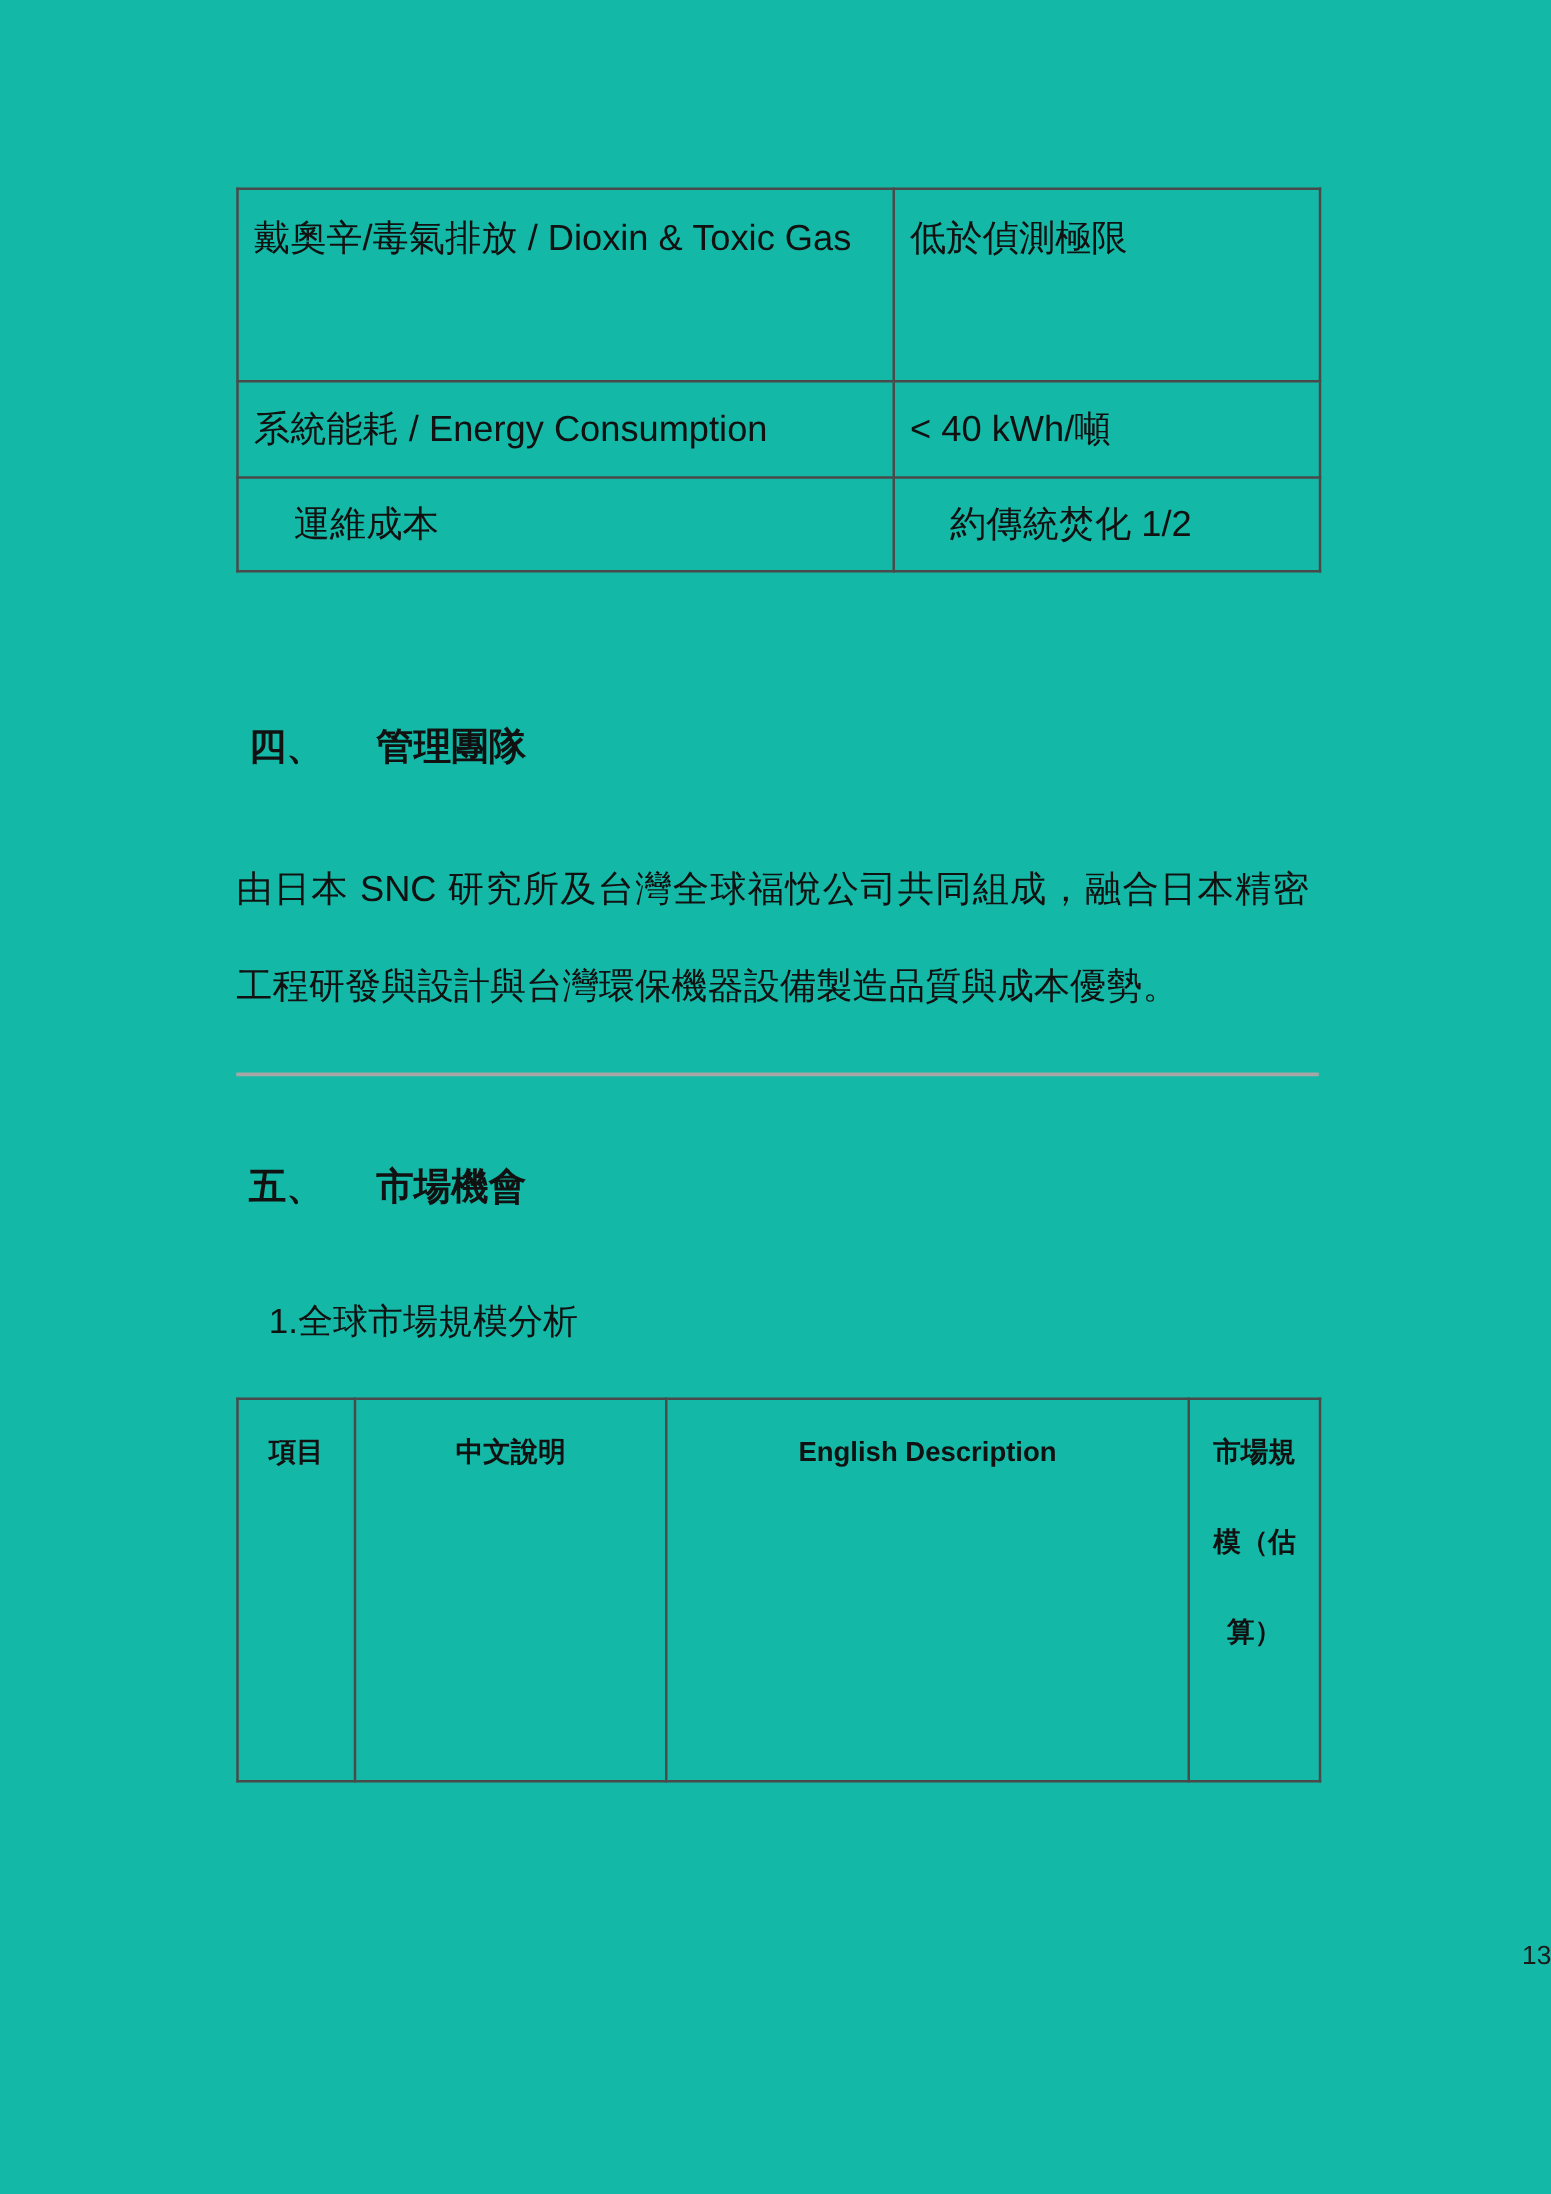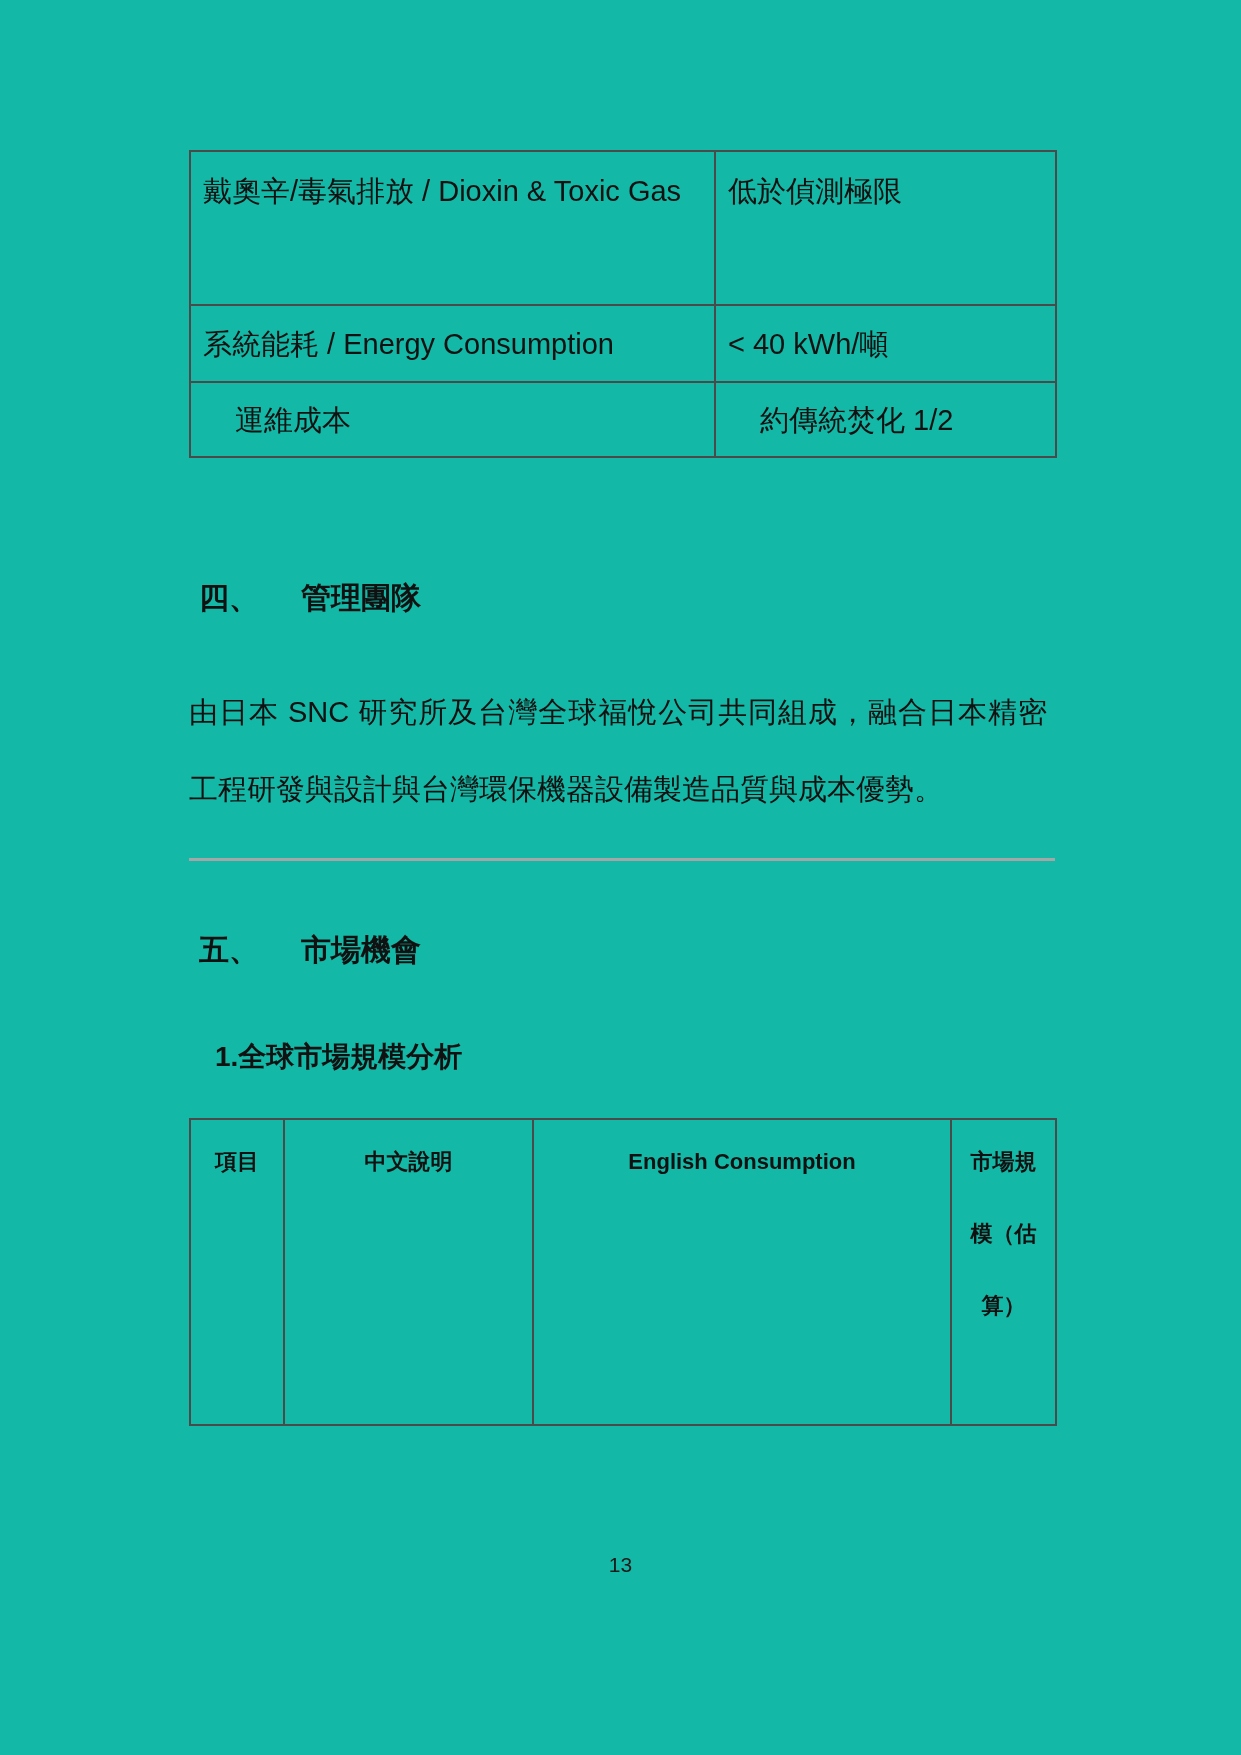--- a/index.html
+++ b/index.html
@@ -53,21 +53,21 @@
   }
   .heading .ht { margin-left: 42px; }
   .heading-4 { top: 580px; }
   .heading-5 { top: 932px; text-align: center; }
 
   .subheading {
     position: absolute;
     left: 215px;
     top: 1040px;
     font-size: 28px;
-    font-weight: bold;
+    font-weight: normal;
     line-height: 34px;
     white-space: nowrap;
   }
 
   
   .para {
     position: absolute;
     left: 189px;
     top: 674px;
     width: 858px;
@@ -109,21 +109,21 @@
     line-height: 72px;
     overflow-wrap: anywhere;
   }
 
   
   .pagenum {
     position: absolute;
     left: 0;
     top: 1552px;
     width: 1241px;
-    text-align: center;
+    text-align: right;
     font-size: 21px;
     line-height: 26px;
     color: #1a1a1a;
   }
 </style>
 </head>
 <body>
 
 <div class="page">
 
@@ -166,21 +166,21 @@
     <colgroup>
       <col style="width:94px">
       <col style="width:249px">
       <col style="width:418px">
       <col style="width:105px">
     </colgroup>
     <tbody>
       <tr>
         <th>項目</th>
         <th>中文說明</th>
-        <th>English Consumption</th>
+        <th>English Description</th>
         <th>市場規模（估算）</th>
       </tr>
     </tbody>
   </table>
 
   <div class="pagenum">13</div>
 
 </div>
 
 </body></html>

